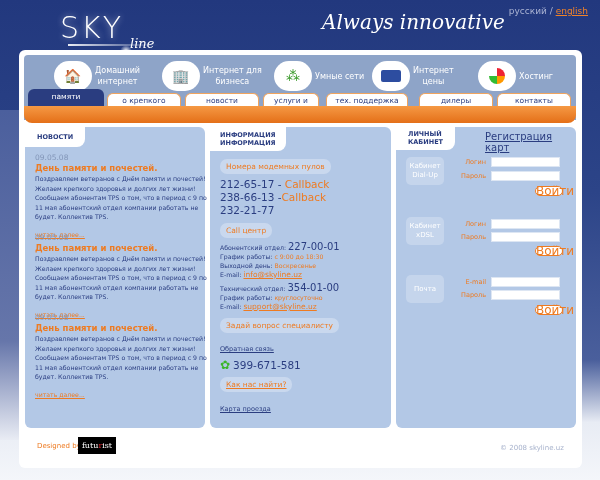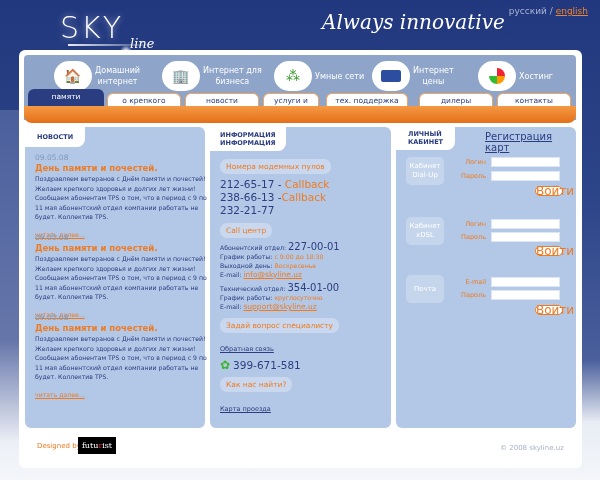--- a/index.html
+++ b/index.html
@@ -145,21 +145,21 @@
       <div><span>Технический отдел: </span><span class="big">354-01-00</span></div>
       <div><span>График работы: </span><span class="or">круглосуточно</span></div>
       <div><span>E-mail: </span><a>support@skyline.uz</a></div>
     </div>
     <div class="pill" style="margin-top:7px;">Задай вопрос специалисту</div>
     <div style="margin-top:3px;"><a class="link-dark">Обратная связь</a></div>
     <div style="margin-top:3px;display:flex;align-items:center;">
       <span style="color:#3bb52a;font-size:12px;margin-right:3px;">✿</span>
       <span class="phone">399-671-581</span>
     </div>
-    <div class="pill" style="margin-top:5px;">Как нас найти?</div>
+    <div class="pill" style="margin-top:5px;text-decoration:underline;">Как нас найти?</div>
     <div style="margin-top:4px;"><a class="link-dark">Карта проезда</a></div>
   </div>
 </div>
 
 <div class="col" style="left:396px;width:180px;">
   <div class="col-head" style="padding:3px 12px 4px;"><span>ЛИЧНЫЙ</span><br><span>КАБИНЕТ</span></div>
   <a style="position:absolute;left:89px;top:4px;color:#2a3d80;font-size:10px;text-decoration:underline;">Регистрация карт</a>
 
   <div class="cab" style="top:30px;">
       <span><span>Кабинет</span><br><span>Dial-Up</span></span>

